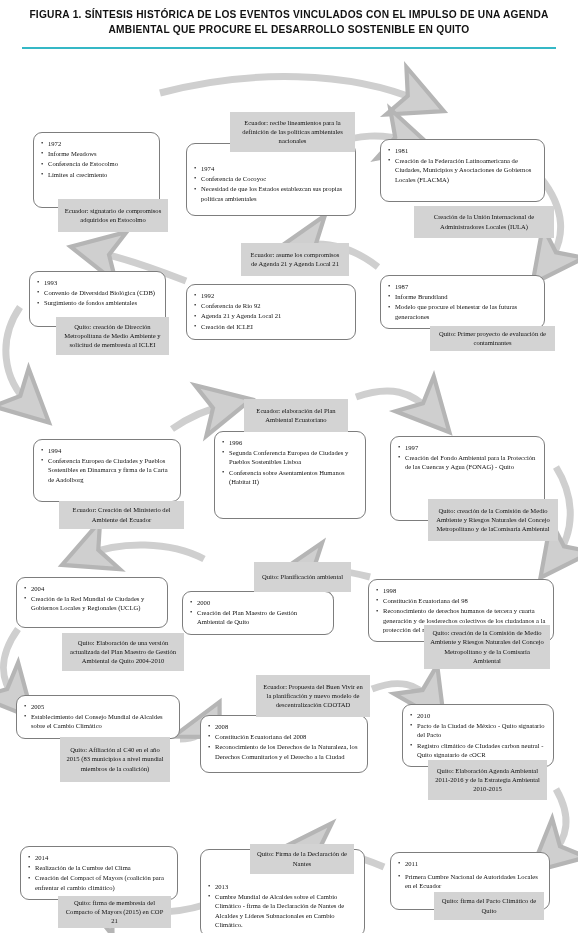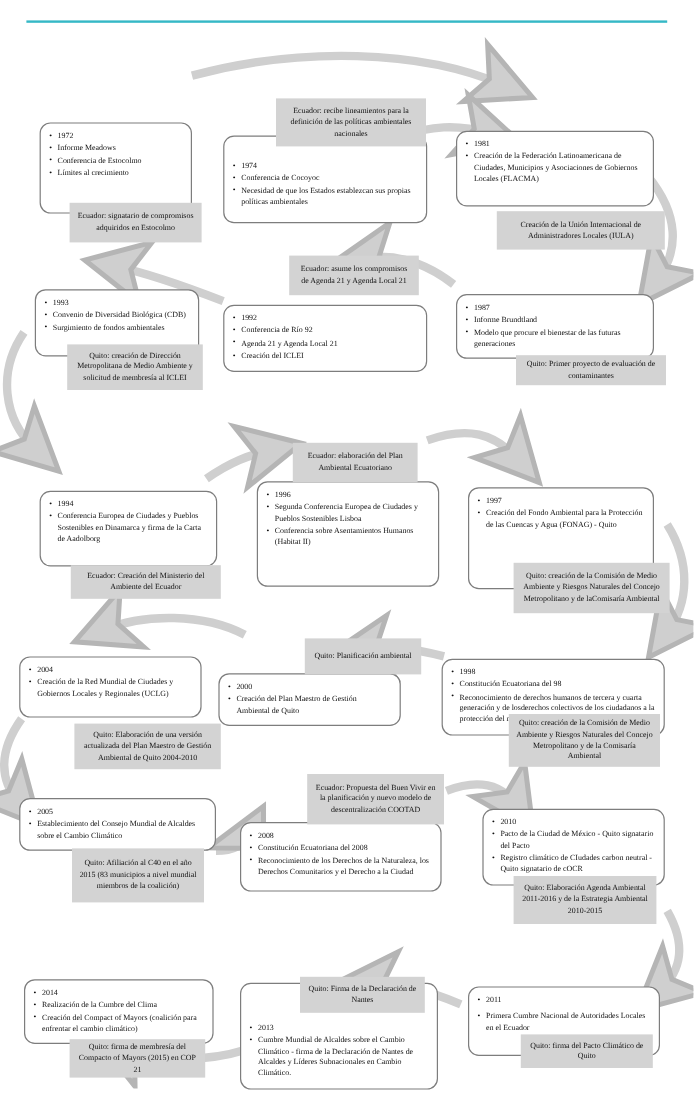--- a/index.html
+++ b/index.html
@@ -85,20 +85,21 @@
     display:flex;
     align-items:center;
     justify-content:center;
   }
   .note span{display:block;width:100%;}
 </style>
 </head>
 <body>
 
 <div class="header">
+  <h1>FIGURA 1. SÍNTESIS HISTÓRICA DE LOS EVENTOS VINCULADOS CON EL IMPULSO DE UNA AGENDA AMBIENTAL QUE PROCURE EL DESARROLLO SOSTENIBLE EN QUITO</h1>
   <div class="rule"></div>
 </div>
 
 <div class="canvas">
 
   <svg class="arrows" viewBox="0 0 578 888" xmlns="http://www.w3.org/2000/svg">
     <defs>
       <marker id="ah" markerWidth="9" markerHeight="9" refX="4.5" refY="4.5" orient="auto">
         <path d="M0.8,0.8 L8.2,4.5 L0.8,8.2 L2.6,4.5 Z" fill="#cfcfcf" stroke="#b5b5b5" stroke-width="0.6"></path>
       </marker>

